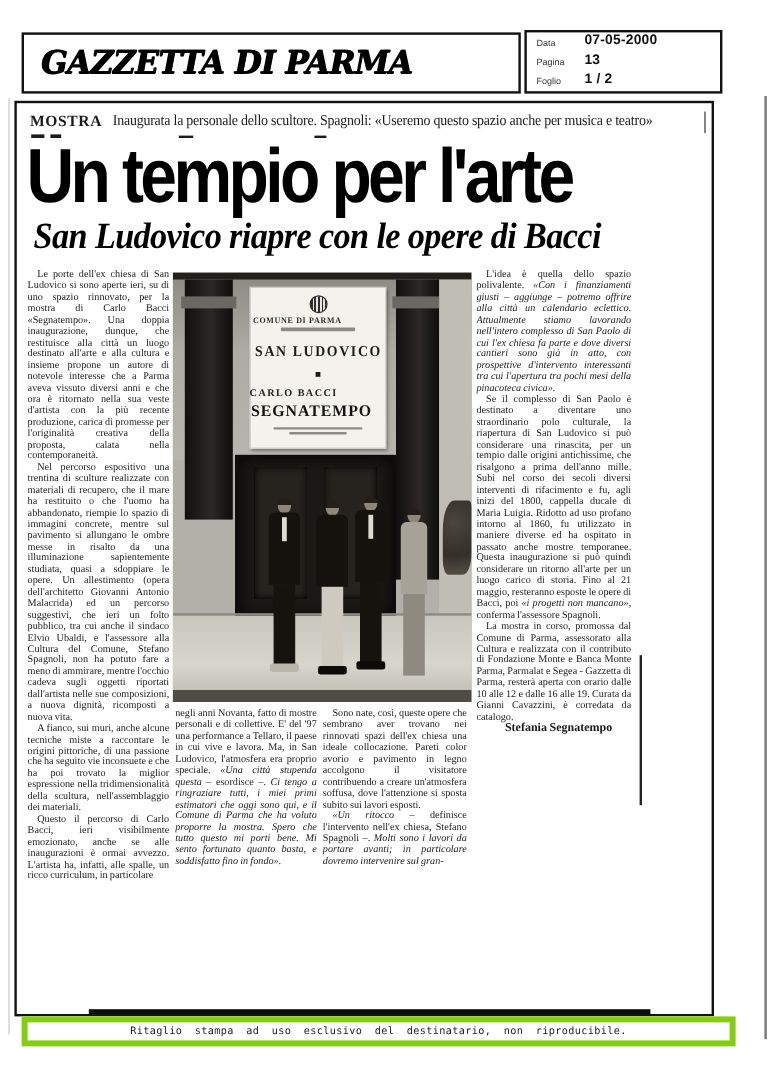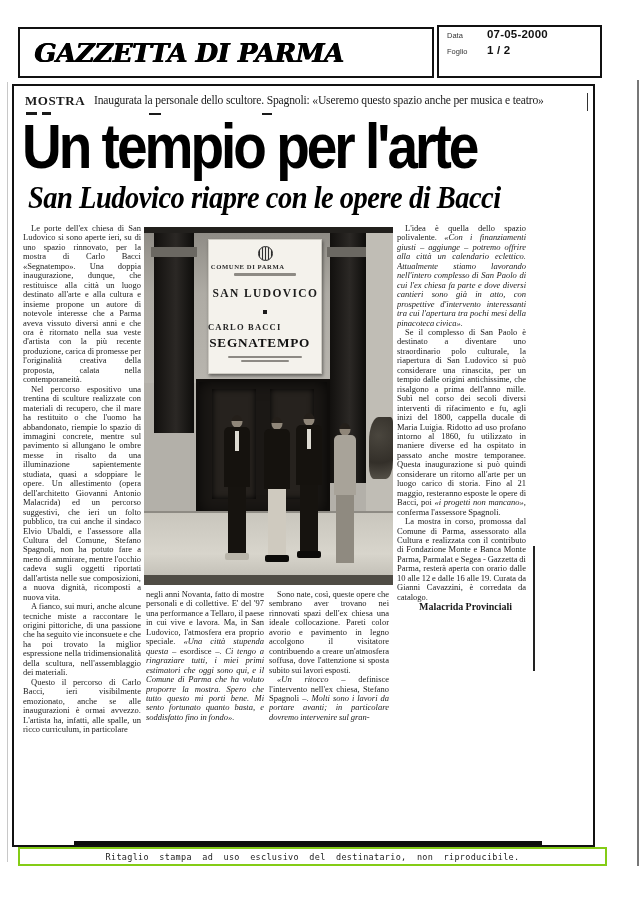--- a/index.html
+++ b/index.html
@@ -46,21 +46,21 @@
   .col .it{font-style:italic;}
   .col1{left:9px;top:138px;width:118px;height:618px;}
   .col2{left:132px;top:504px;width:118px;height:254px;}
   .col3{left:255px;top:504px;width:120px;height:254px;}
   .col4{left:383px;top:138px;width:129px;height:622px;}
   .sig{margin:3px 0 0 0;text-align:center;text-indent:0;font-weight:bold;font-size:10px;}
 
   
   .vline-artifact{position:absolute;left:519px;top:460px;width:1.5px;height:125px;background:#222;}
   .footer-bar{position:absolute;left:74px;top:841px;width:468px;height:4px;background:#0d0d0d;}
-  .footer-strip{position:absolute;left:18px;top:847px;width:585px;height:15px;border:2px solid #84cc16;background:#fff;
+  .footer-strip{position:absolute;left:18px;top:847px;width:585px;height:15px;border:5px solid #84cc16;background:#fff;
                 display:flex;align-items:center;justify-content:center;}
   .footer-strip span{font-family:"DejaVu Sans Mono",monospace;font-size:8.5px;color:#1d1d1d;
                      word-spacing:5px;letter-spacing:0.3px;white-space:nowrap;}
 
   
   .photo{position:absolute;left:130px;top:141px;width:249px;height:358px;background:#b3b0a9;overflow:hidden;}
   .ph-topstrip{position:absolute;left:0;top:0;width:100%;height:6px;background:#22201d;}
   .ph-upperwall{position:absolute;left:0;top:6px;width:100%;height:150px;
      background:linear-gradient(180deg,#8f8c86 0%,#aeaba4 40%,#b8b5ae 100%);}
   .ph-pilaster{position:absolute;background:linear-gradient(90deg,#12100e 0%,#2b2825 55%,#0e0d0b 100%);}
@@ -114,20 +114,24 @@
   <div class="masthead-box">
     <div class="masthead">GAZZETTA DI PARMA</div>
   </div>
 
   <div class="info-box">
     <div class="info-row">
       <span class="info-label">Data</span>
       <span class="info-value">07-05-2000</span>
     </div>
     <div class="info-row">
+      <span class="info-label">Pagina</span>
+      <span class="info-value">13</span>
+    </div>
+    <div class="info-row">
       <span class="info-label">Foglio</span>
       <span class="info-value">1 / 2</span>
     </div>
   </div>
 
   <div class="article-frame">
 
     <div class="kicker-row">
       <span class="kicker-label">MOSTRA</span>
       <span class="kicker-text">Inaugurata la personale dello scultore. Spagnoli: «Useremo questo spazio anche per musica e teatro»</span>
@@ -213,21 +217,21 @@
     <div class="col col3">
         <p><span>Sono nate, così, queste opere che sembrano aver trovano nei rinnovati spazi dell'ex chiesa una ideale collocazione. Pareti color avorio e pavimento in legno accolgono il visitatore contribuendo a creare un'atmosfera soffusa, dove l'attenzione si sposta subito sui lavori esposti.</span></p>
         <p><span class="it">«Un ritocco </span><span>– definisce l'intervento nell'ex chiesa, Stefano Spagnoli –. </span><span class="it">Molti sono i lavori da portare avanti; in particolare dovremo intervenire sul gran-</span></p>
       </div>
     <div class="col col4">
       <div>
           <p><span>L'idea è quella dello spazio polivalente. </span><span class="it">«Con i finanziamenti giusti – aggiunge – potremo offrire alla città un calendario eclettico. Attualmente stiamo lavorando nell'intero complesso di San Paolo di cui l'ex chiesa fa parte e dove diversi cantieri sono già in atto, con prospettive d'intervento interessanti tra cui l'apertura tra pochi mesi della pinacoteca civica».</span></p>
           <p><span>Se il complesso di San Paolo è destinato a diventare uno straordinario polo culturale, la riapertura di San Ludovico si può considerare una rinascita, per un tempio dalle origini antichissime, che risalgono a prima dell'anno mille. Subì nel corso dei secoli diversi interventi di rifacimento e fu, agli inizi del 1800, cappella ducale di Maria Luigia. Ridotto ad uso profano intorno al 1860, fu utilizzato in maniere diverse ed ha ospitato in passato anche mostre temporanee. Questa inaugurazione si può quindi considerare un ritorno all'arte per un luogo carico di storia. Fino al 21 maggio, resteranno esposte le opere di Bacci, poi </span><span class="it">«i progetti non mancano»</span><span>, conferma l'assessore Spagnoli.</span></p>
           <p><span>La mostra in corso, promossa dal Comune di Parma, assessorato alla Cultura e realizzata con il contributo di Fondazione Monte e Banca Monte Parma, Parmalat e Segea - Gazzetta di Parma, resterà aperta con orario dalle 10 alle 12 e dalle 16 alle 19. Curata da Gianni Cavazzini, è corredata da catalogo.</span></p>
         </div>
-      <p class="sig">Malacrida Provinciali</p>
+      <p class="sig">Stefania Segnatempo</p>
     </div>
 
     <div class="vline-artifact"></div>
   </div>
 
   <div class="footer-bar"></div>
   <div class="footer-strip">
     <span>Ritaglio stampa ad uso esclusivo del destinatario, non riproducibile.</span>
   </div>
 

